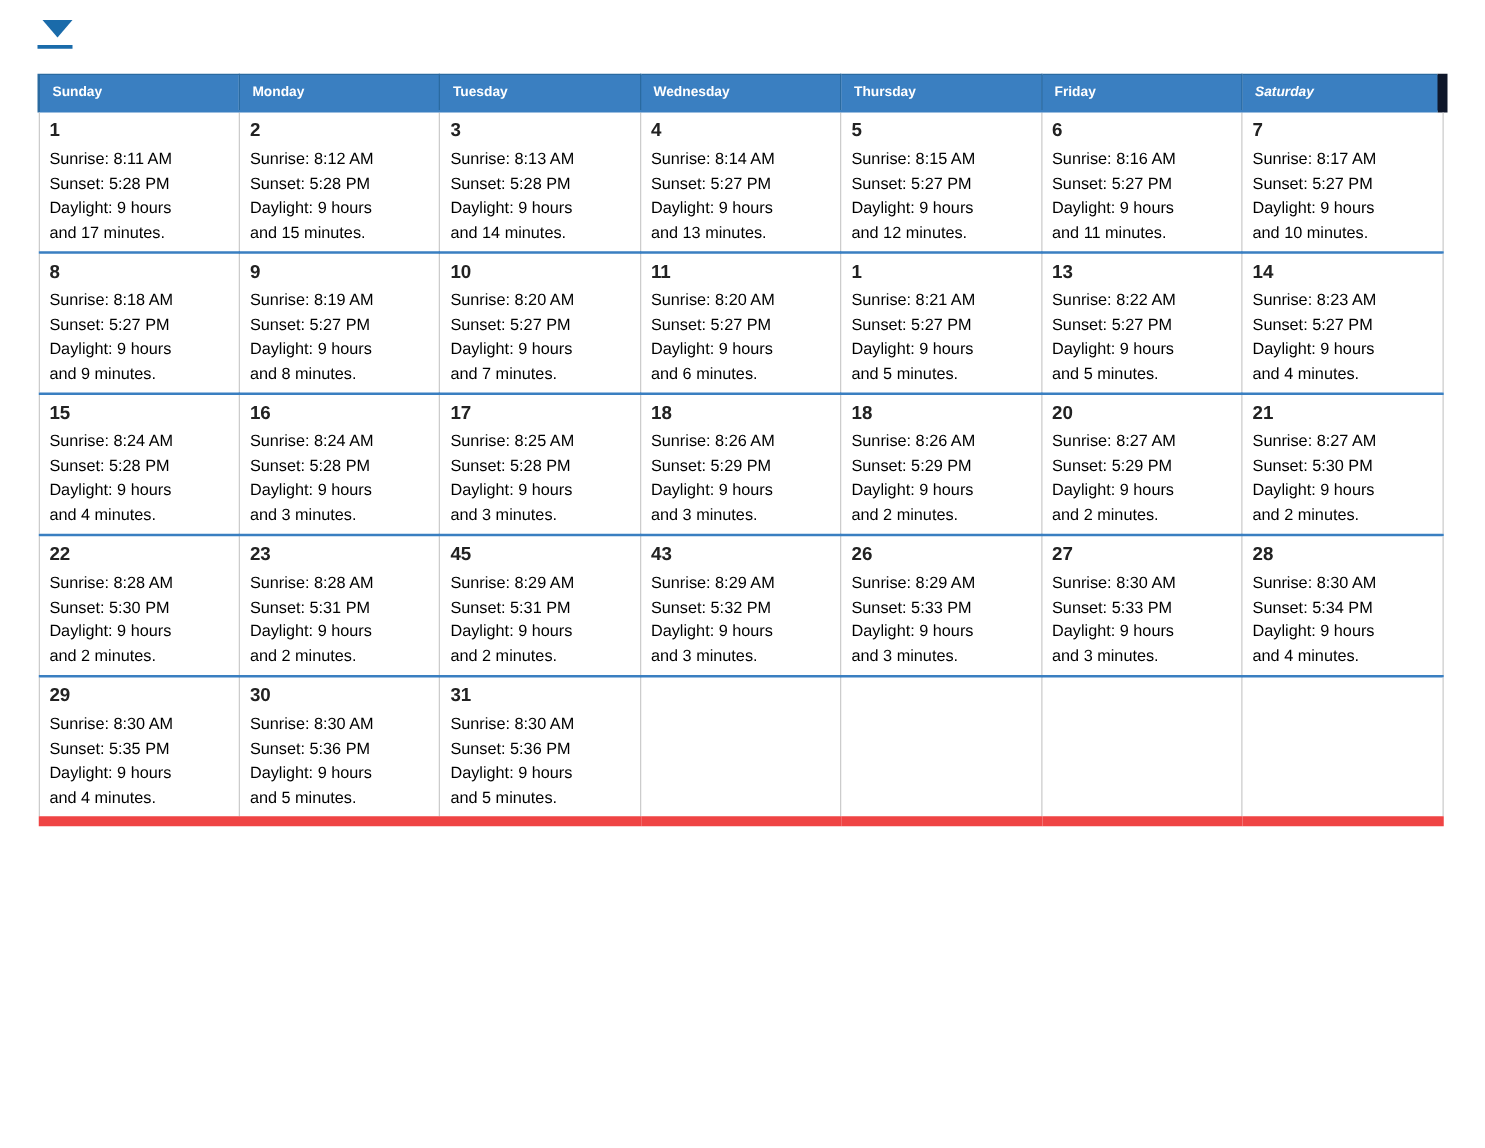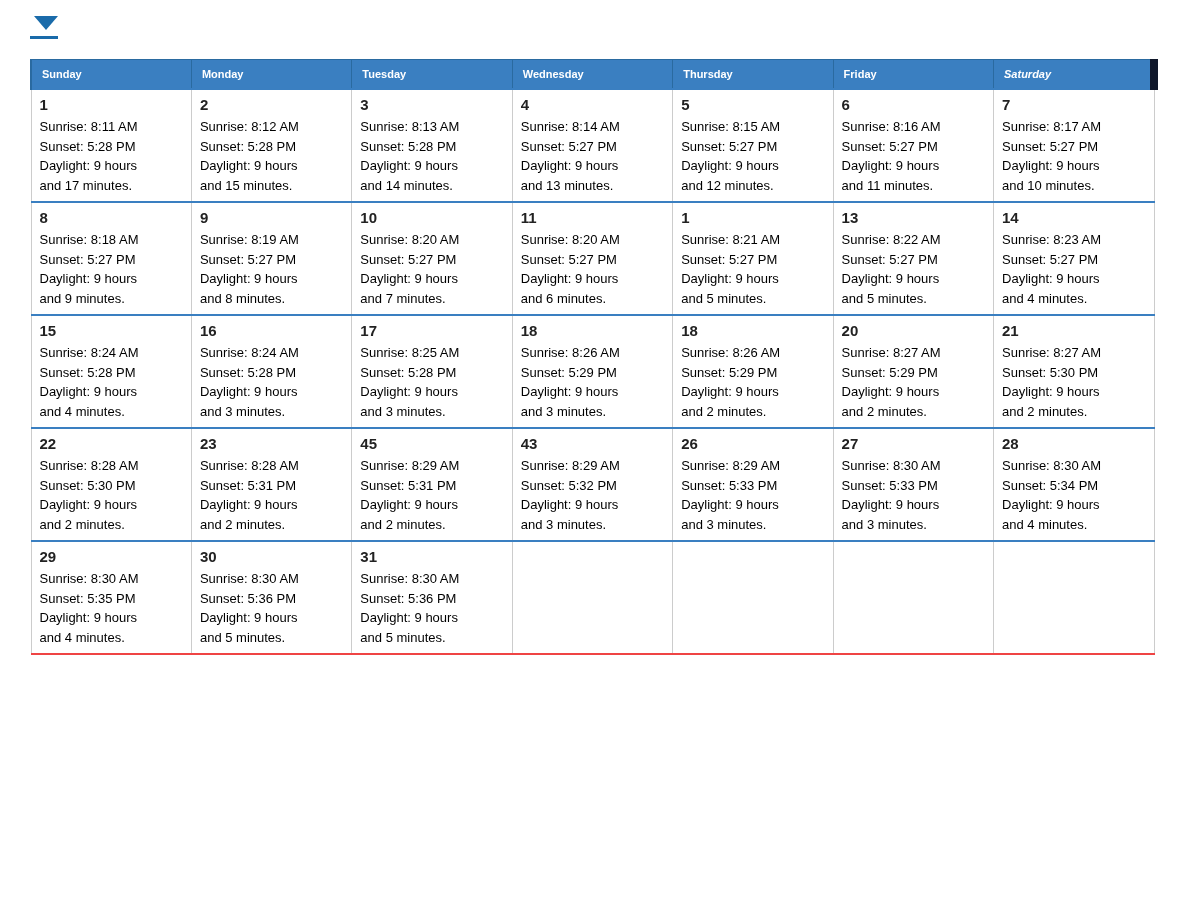--- a/index.html
+++ b/index.html
@@ -82,21 +82,21 @@
     .calendar tbody tr td {
       vertical-align: top;
       padding: 6px 8px;
       border: 1px solid #ccc;
       width: calc(100% / 7);
       font-size: 13px;
       color: #333;
       min-height: 90px;
     }
     .calendar tbody tr:last-child td {
-      border-bottom: 2px solid #ef4444;
+      border-bottom: 8px solid #ef4444;
     }
     .day-num {
       font-size: 15px;
       font-weight: bold;
       display: block;
       margin-bottom: 4px;
       color: #222;
     }
     .day-info {
       line-height: 1.5;

